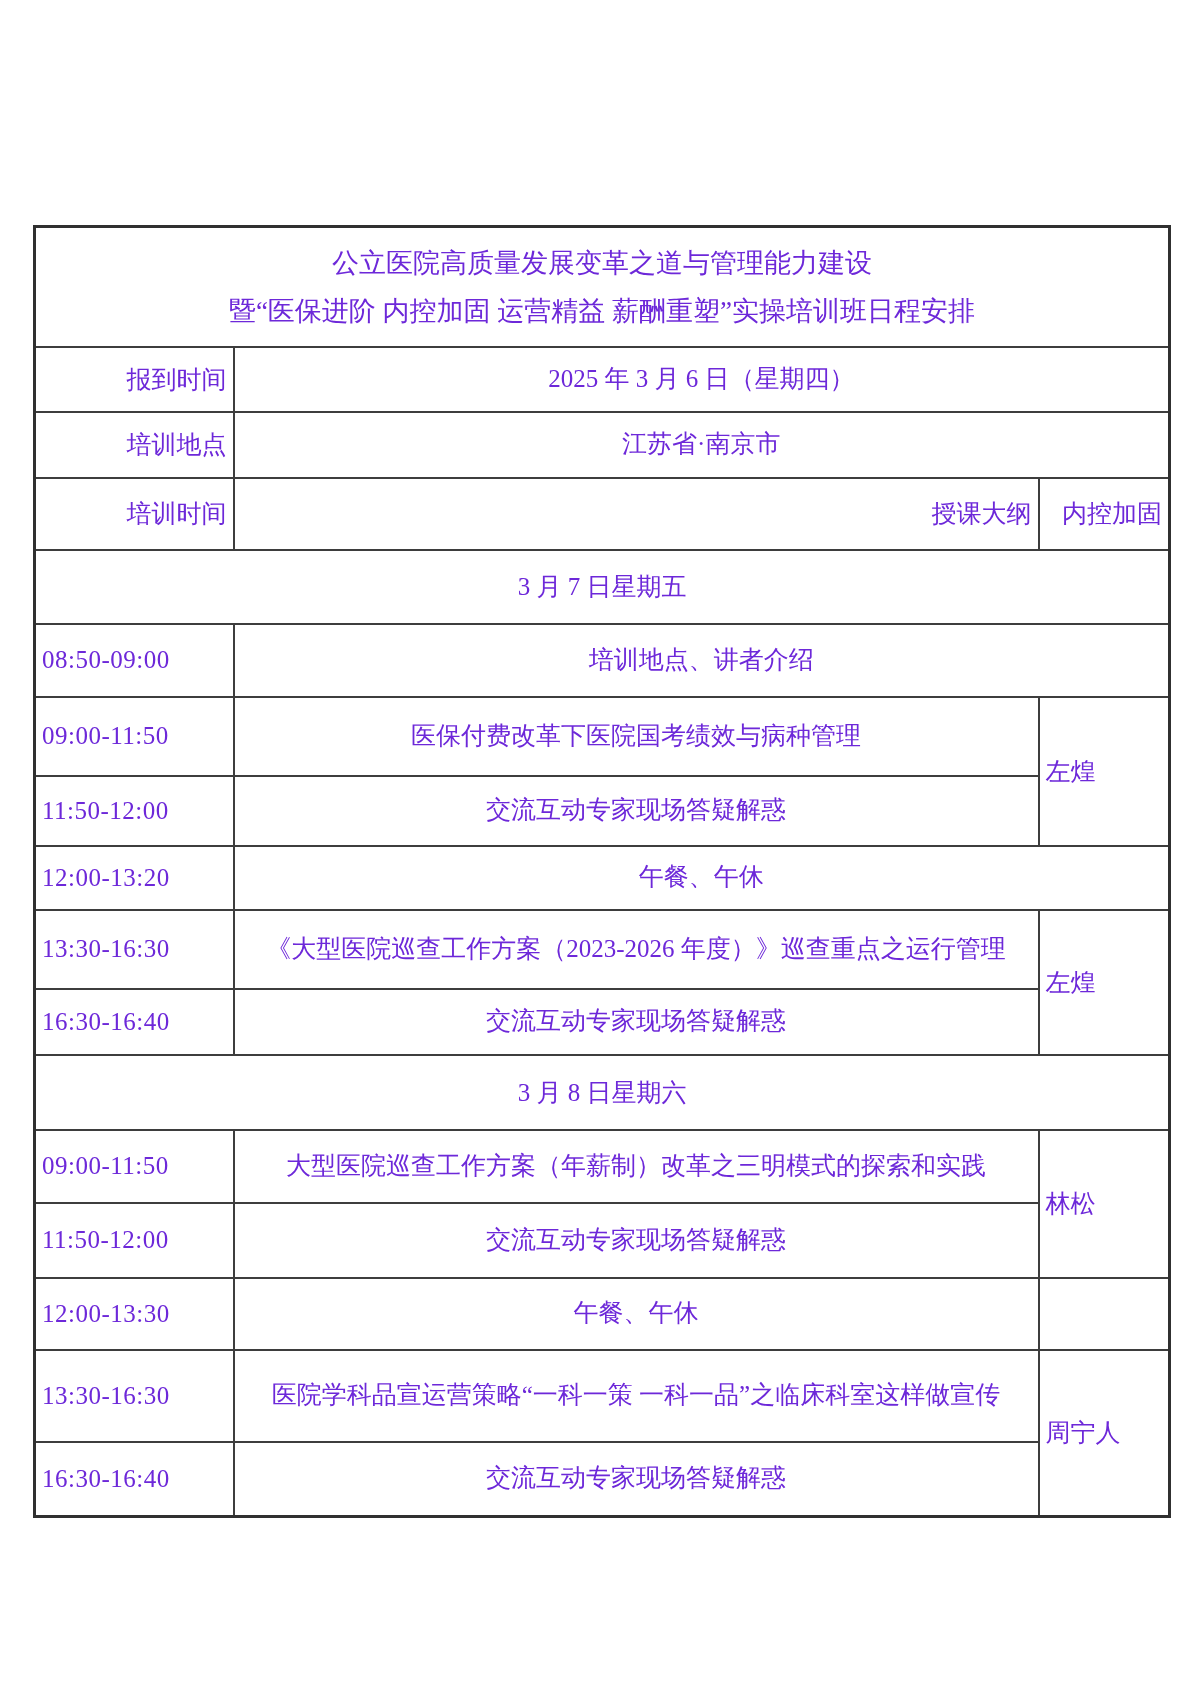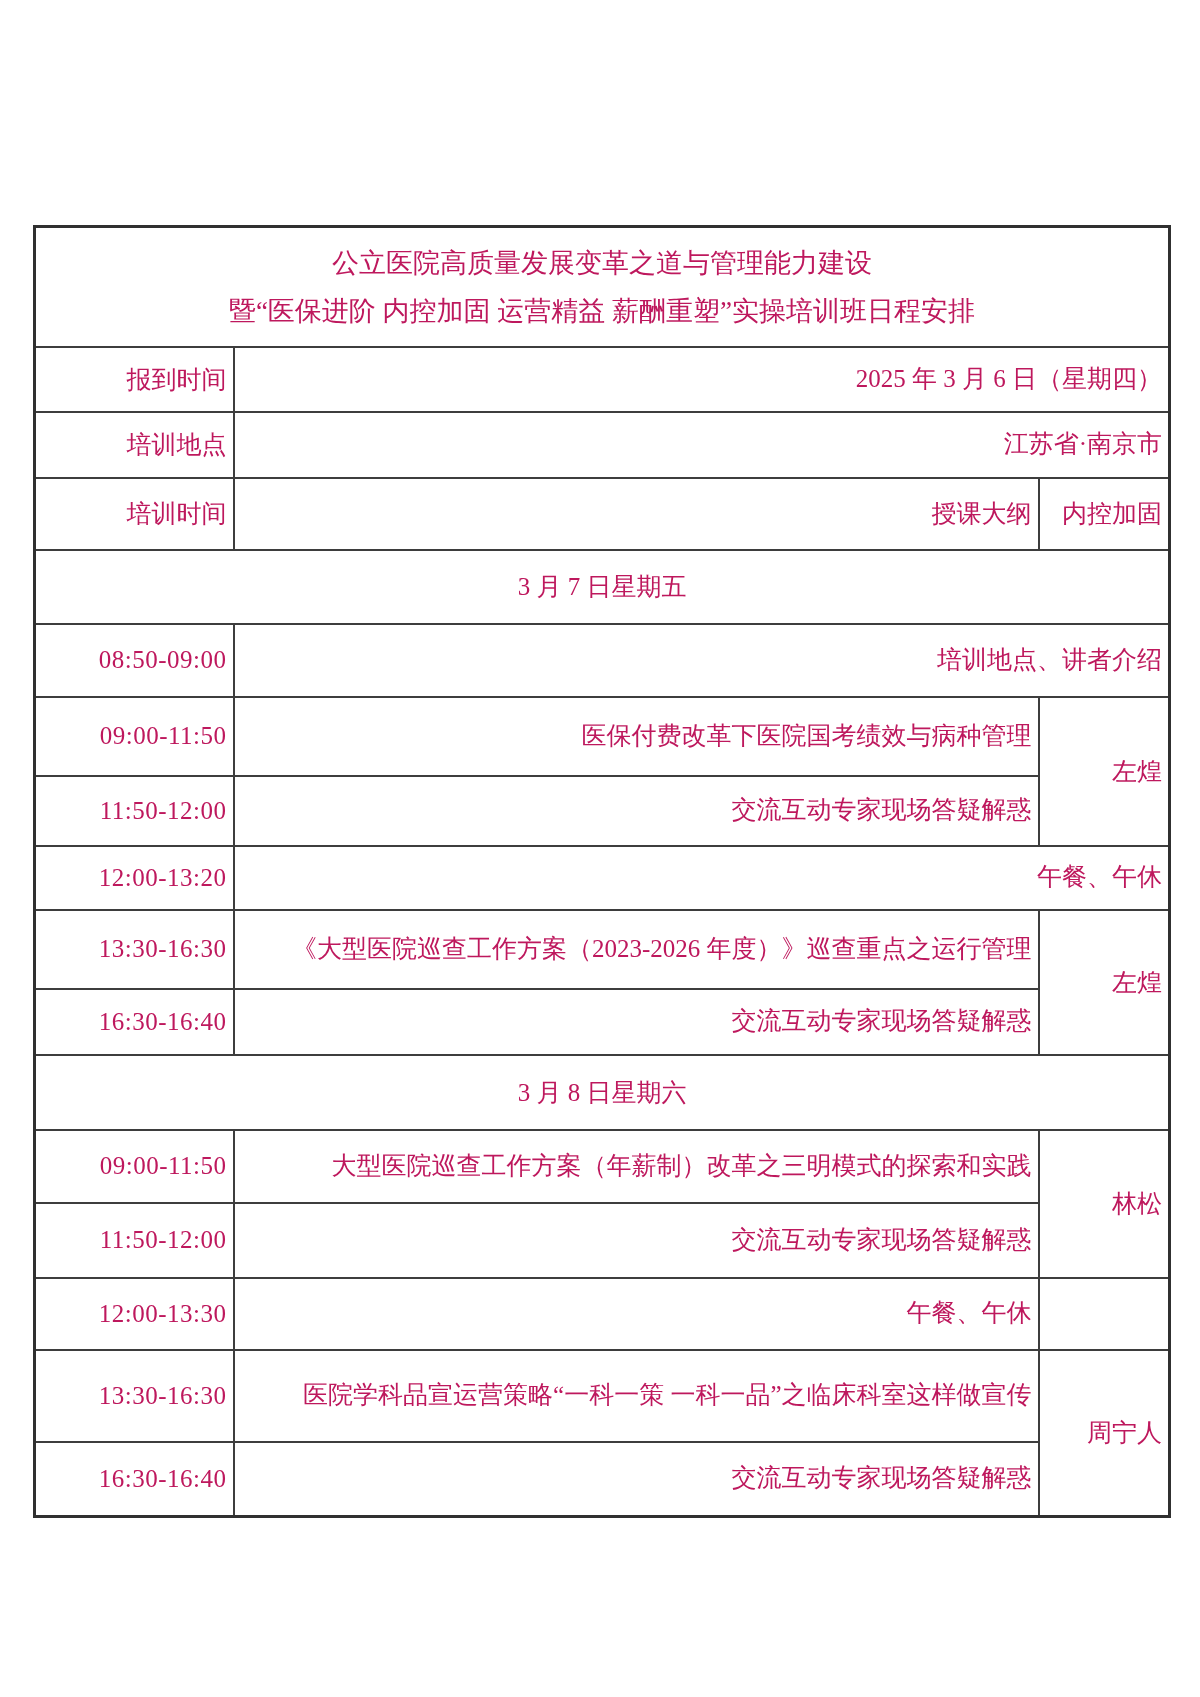--- a/index.html
+++ b/index.html
@@ -3,21 +3,21 @@
 <meta charset="utf-8">
 <style>
   * { margin: 0; padding: 0; box-sizing: border-box; }
   html, body { background: #ffffff; }
   .page {
     position: relative;
     width: 1200px;
     height: 1697px;
     background: #ffffff;
     font-family: "Liberation Serif", "DejaVu Serif", serif;
-    color: #be185d;
+    color: #6d28d9;
   }
   table.schedule {
     position: absolute;
     left: 33px;
     top: 225px;
     width: 1135px;
     border-collapse: collapse;
     table-layout: fixed;
     border: 3px solid #303030;
     font-size: 25px;
@@ -32,24 +32,24 @@
   col.c-topic   { width: 805px; }
   col.c-speaker { width: 131px; }
 
   td.title-cell {
     text-align: center;
     font-size: 27px;
     line-height: 48px;
     padding: 6px 10px;
   }
   td.cell-center { text-align: right; }
-  td.cell-left   { text-align: right; padding-left: 13px; padding-right: 13px; line-height: 1.55; }
+  td.cell-left   { text-align: center; padding-left: 13px; padding-right: 13px; line-height: 1.55; }
   td.banner-cell { text-align: center; }
-  td.time-cell   { text-align: right; letter-spacing: 0.5px; }
-  td.speaker-cell{ text-align: right; margin-top: 30px; }
+  td.time-cell   { text-align: left; letter-spacing: 0.5px; }
+  td.speaker-cell{ text-align: left; margin-top: 30px; }
 </style>
 </head>
 <body>
 
 <div class="page">
   <table class="schedule">
     <colgroup>
       <col class="c-time">
       <col class="c-topic">
       <col class="c-speaker">

